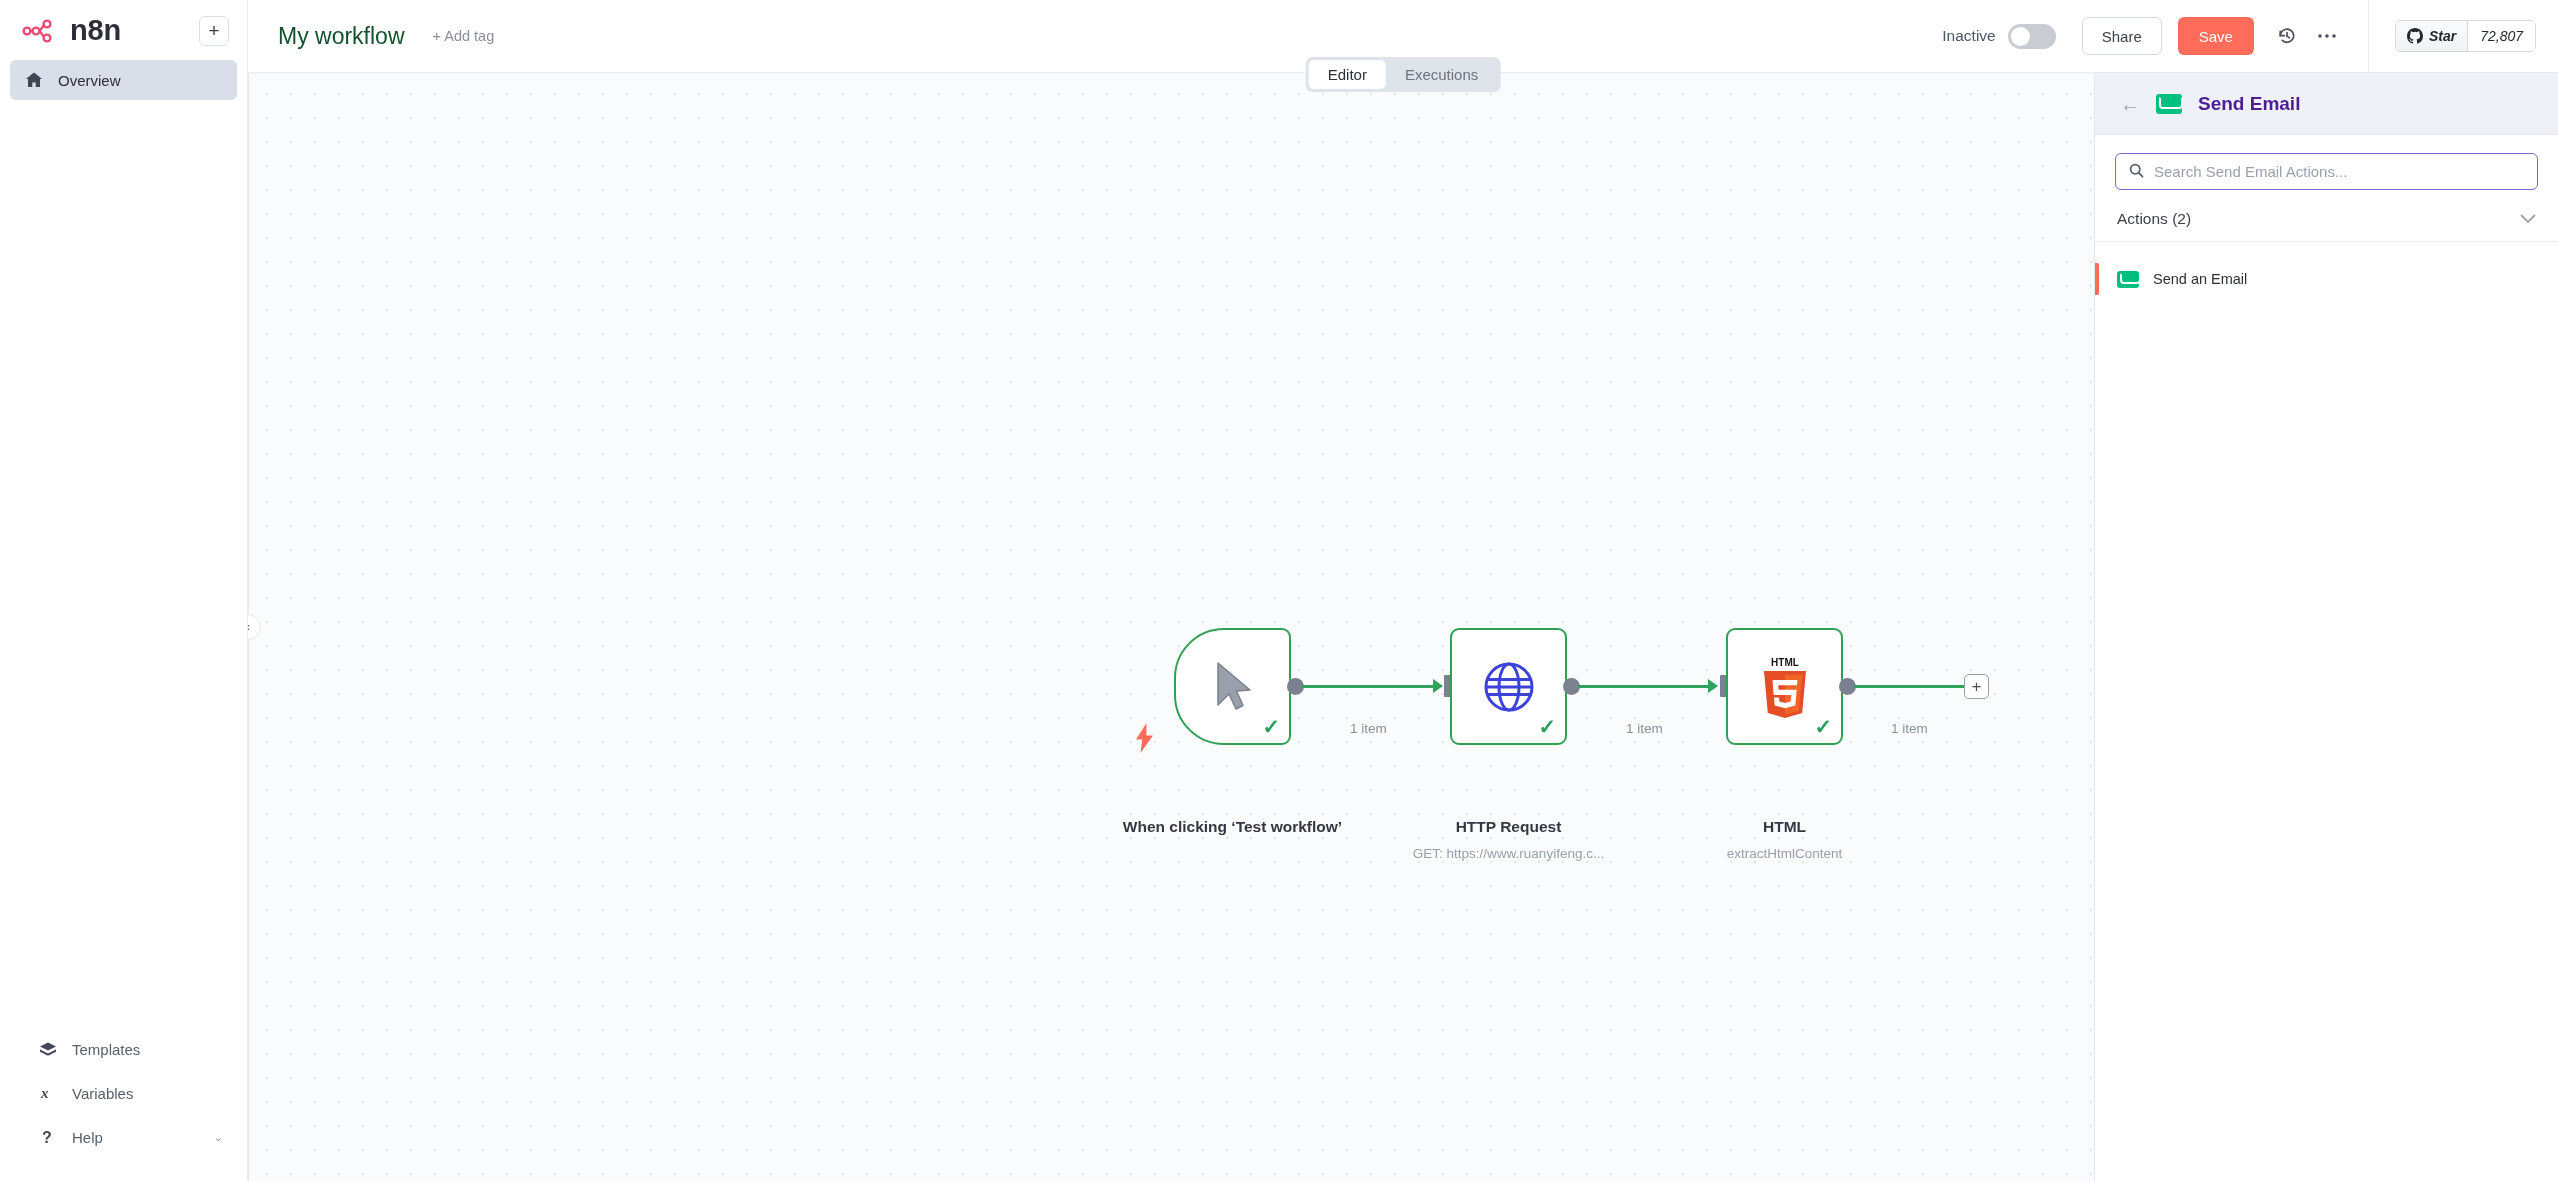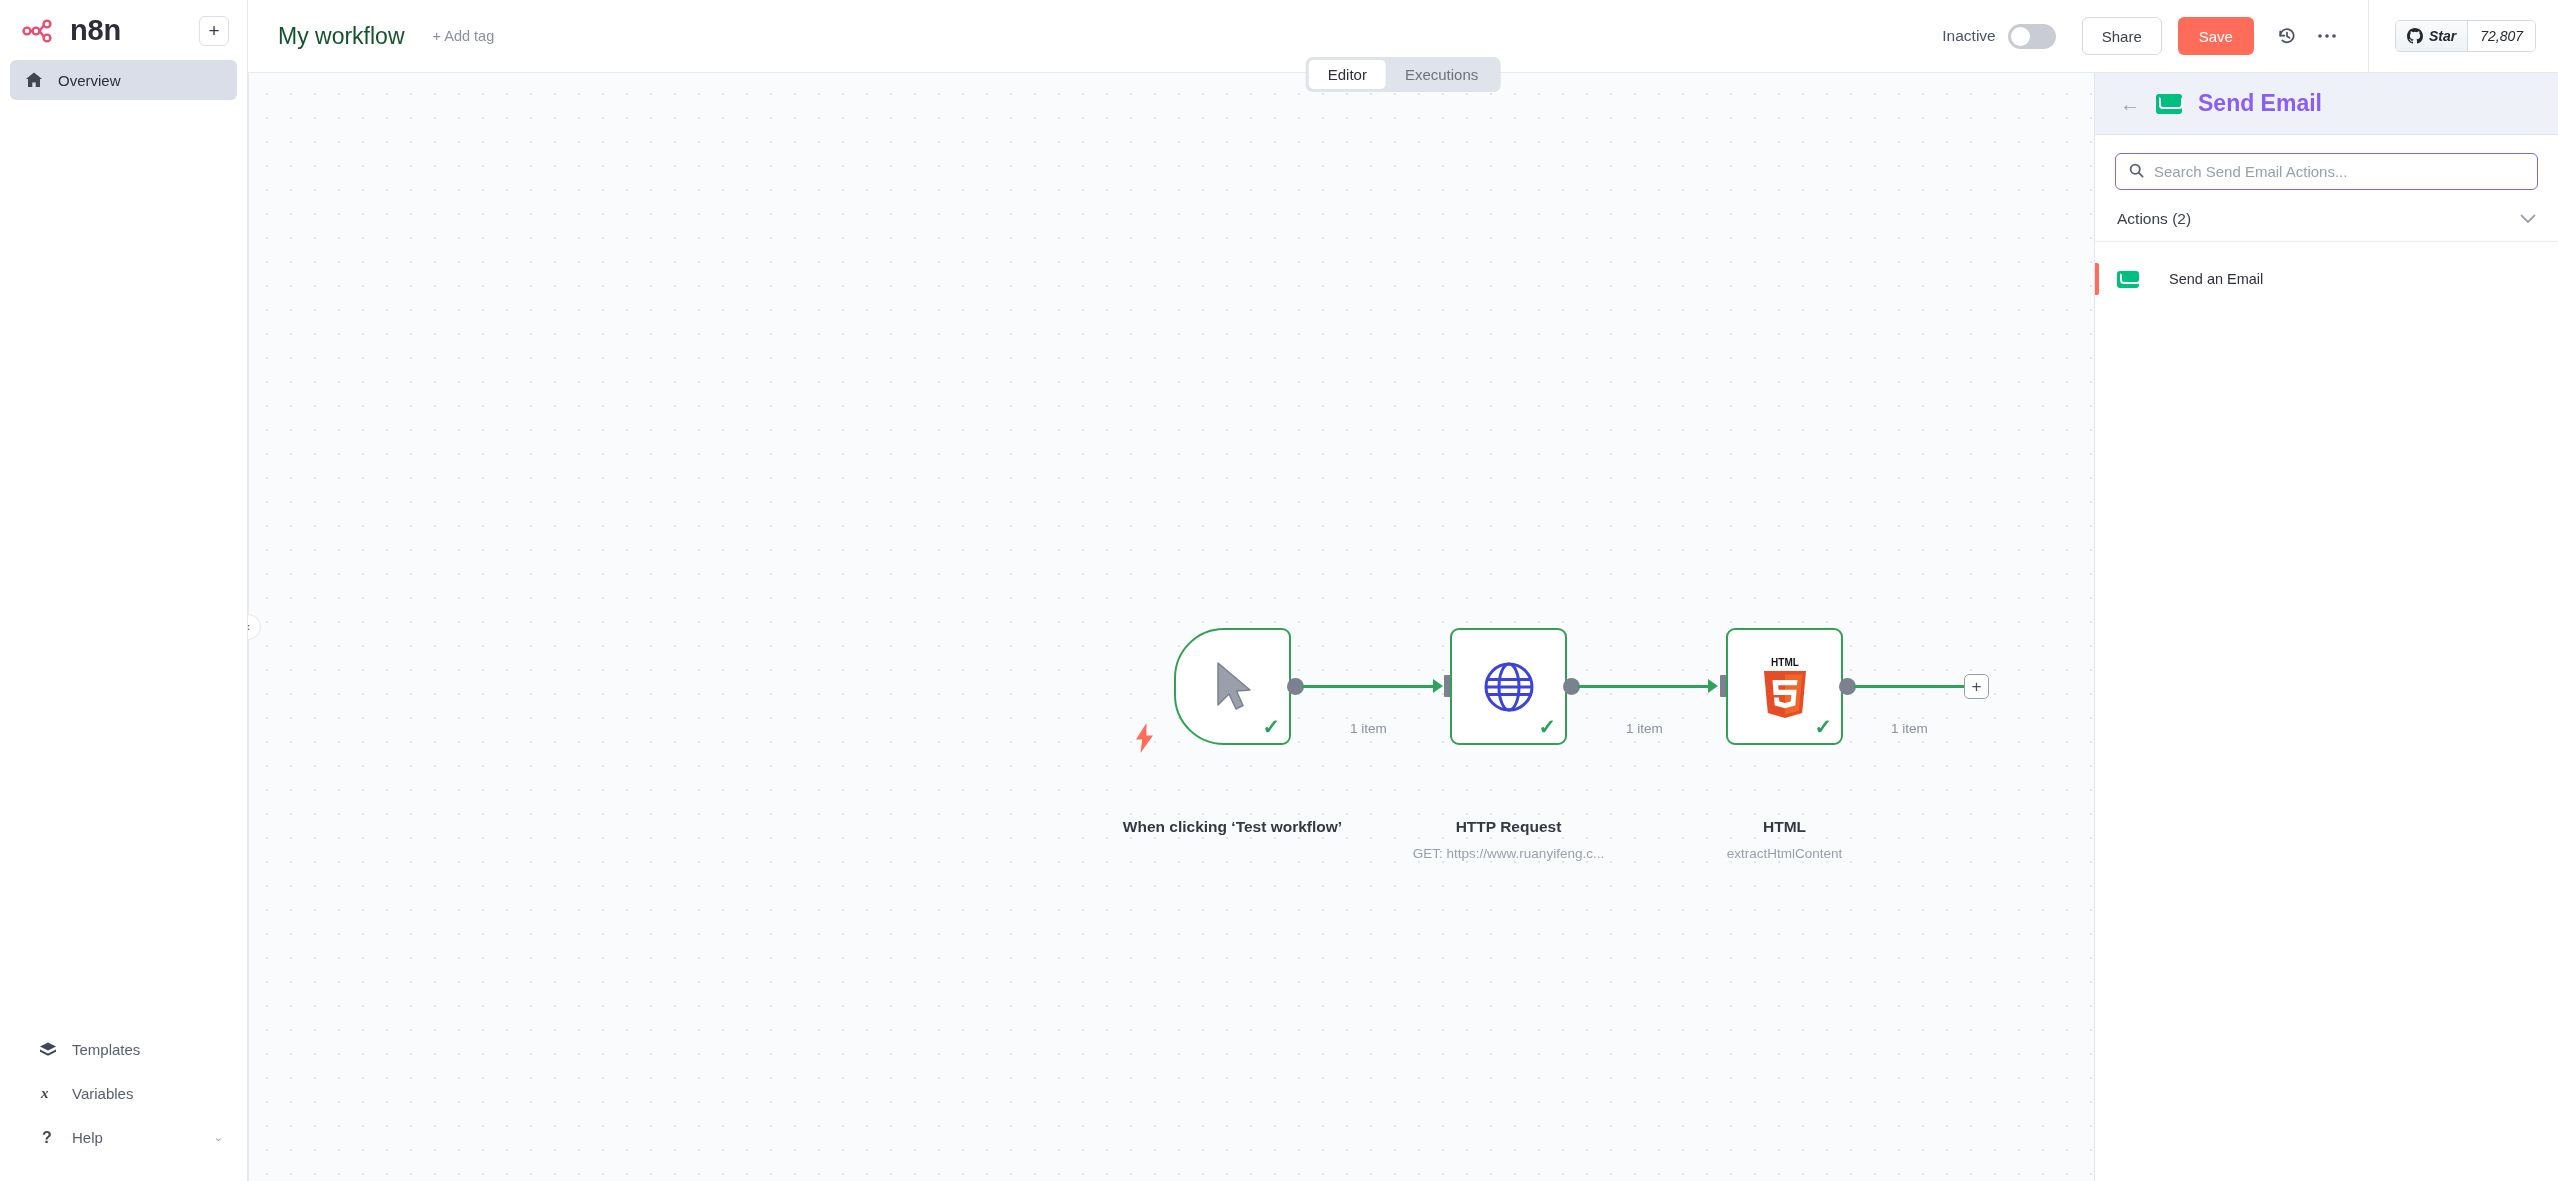--- a/index.html
+++ b/index.html
@@ -176,41 +176,41 @@
     width: 26px; height: 20px; border-radius: 3px; background: #00bf7f;
     position: relative; flex: 0 0 26px;
   }
   .rp-node-ico::after {
     content:""; position: absolute; left: 3px; top: 3px; width: 20px; height: 10px;
     border-left: 2.5px solid #fff; border-right: 2.5px solid #fff;
     border-bottom: 2.5px solid #fff; border-radius: 0 0 4px 4px;
     transform: perspective(14px) rotateX(0deg);
     clip-path: polygon(0 0, 50% 70%, 100% 0, 100% 100%, 0 100%);
   }
-  .rp-title { font-size: 23px; font-weight: 600; color: #8b5cf6; }
+  .rp-title { font-size: 19px; font-weight: 600; color: #4c1d95; }
   .rp-search-wrap { padding: 18px 20px 0 20px; }
   .rp-search {
     height: 37px; border: 1.4px solid #7b68d4; border-radius: 6px;
     display: flex; align-items: center; gap: 10px; padding: 0 13px; background: #fff;
   }
   .rp-search .s-ico { color: #5c6270; font-size: 14px; }
   .rp-search input {
     border: none; outline: none; flex: 1; font-size: 15px;
     font-family: "Liberation Sans", sans-serif; color: #2d3038; background: transparent;
   }
   .rp-search input::placeholder { color: #9aa0ab; }
   .rp-section {
     margin-top: 20px; padding: 0 22px 13px 22px;
     display: flex; align-items: center; border-bottom: 1px solid #eaecf1;
   }
   .rp-section-title { font-size: 15.5px; color: #3c4149; flex: 1; }
   .rp-chev { color: #9aa0ab; font-size: 13px; cursor: pointer; }
   .rp-list { padding-top: 16px; }
   .rp-item {
-    display: flex; align-items: center; gap: 30px; height: 42px;
+    display: flex; align-items: center; gap: 14px; height: 42px;
     padding: 0 22px; position: relative; cursor: pointer;
   }
   .rp-item.hovered::before {
     content:""; position: absolute; left: 0; top: 5px; bottom: 5px; width: 4px;
     background: #ff6d5a; border-radius: 0 2px 2px 0;
   }
   .rp-item-ico {
     width: 22px; height: 17px; border-radius: 3px; background: #00bf7f;
     position: relative; flex: 0 0 22px;
   }

